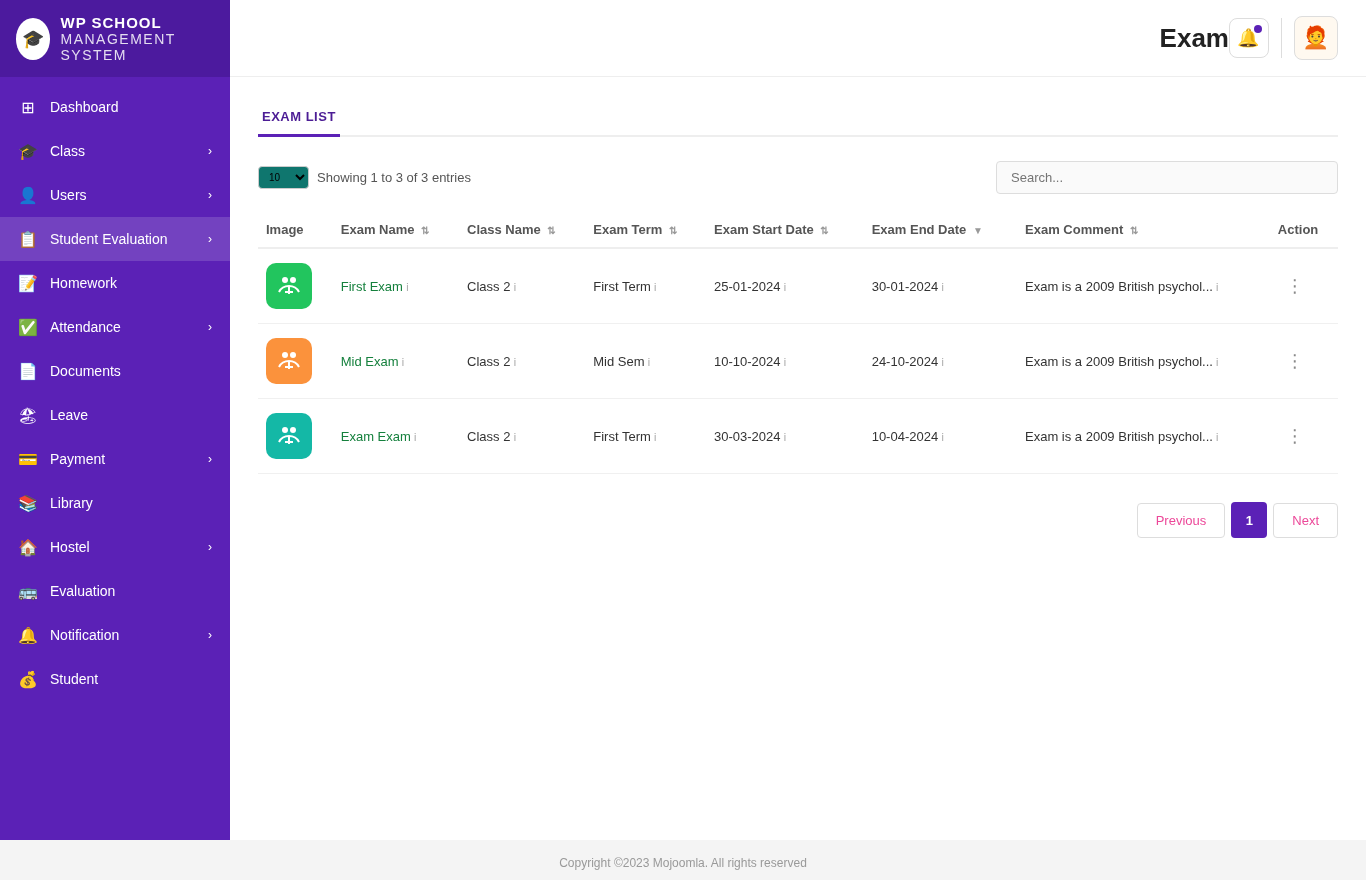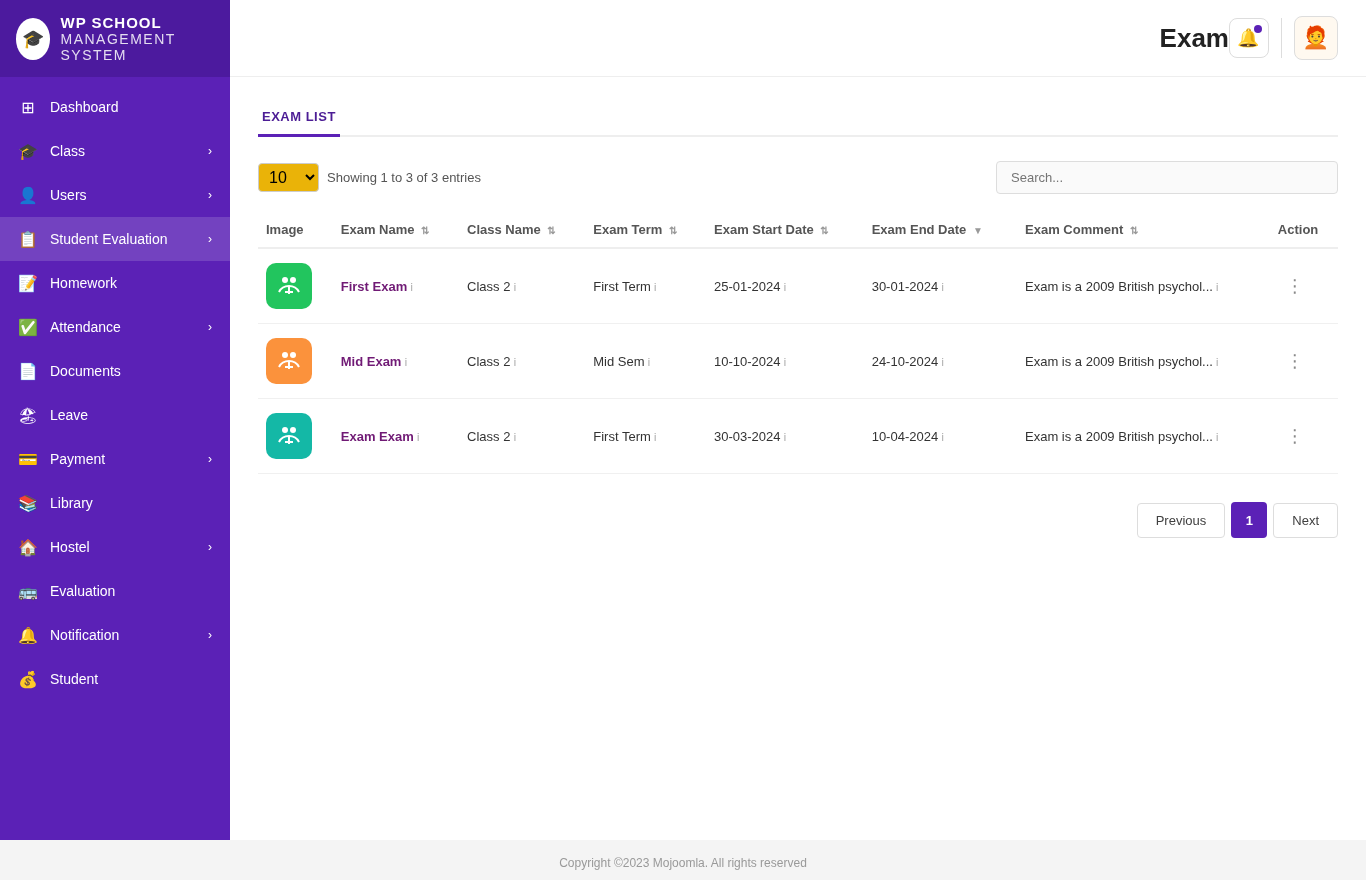--- a/index.html
+++ b/index.html
@@ -96,21 +96,21 @@
 
     .table-controls {
       display: flex; align-items: center; justify-content: space-between;
       margin-bottom: 18px;
     }
     .entries-select {
       display: flex; align-items: center; gap: 8px; font-size: 13px; color: #555;
     }
     .entries-select select {
       border: 1px solid #ccc; border-radius: 4px;
-      padding: 4px 6px; font-size: 16px; background: #eab308;
+      padding: 4px 6px; font-size: 10px; background: #0f766e;
     }
     .search-input {
       border: 1px solid #ddd; border-radius: 4px;
       padding: 8px 14px; font-size: 13px;
       width: 342px; color: #555; background: #fafafa;
     }
 
     table { width: 100%; border-collapse: collapse; font-size: 13px; }
     thead tr { border-bottom: 2px solid #eee; }
     thead th {
@@ -124,33 +124,33 @@
 
     .exam-icon {
       width: 46px; height: 46px; border-radius: 10px;
       display: flex; align-items: center; justify-content: center;
       font-size: 20px;
     }
     .exam-icon.green { background: #22c55e; }
     .exam-icon.orange { background: #fb923c; }
     .exam-icon.teal { background: #14b8a6; }
 
-    .exam-name { color: #701a75; font-weight: 700; }
+    .exam-name { color: #15803d; font-weight: 400; }
     .info-icon { color: #aaa; font-size: 11px; margin-left: 3px; cursor: pointer; }
 
     .action-dots { color: #888; font-size: 18px; cursor: pointer; padding: 4px 8px; }
 
     .pagination {
       display: flex; align-items: center; justify-content: flex-end;
       gap: 6px; margin-top: 28px;
     }
     .page-btn {
       padding: 9px 18px; border: 1px solid #ddd;
       border-radius: 4px; background: white;
-      font-size: 13px; cursor: pointer; color: #404040;
+      font-size: 13px; cursor: pointer; color: #ec4899;
     }
     .page-num {
       width: 36px; height: 36px;
       border-radius: 4px; display: flex; align-items: center; justify-content: center;
       font-size: 13px; cursor: pointer; background: #5b21b6; color: white;
       font-weight: 600;
     }
 
     footer { text-align: center; padding: 16px; font-size: 12px; color: #999; background: #f4f4f4; }
   </style>

